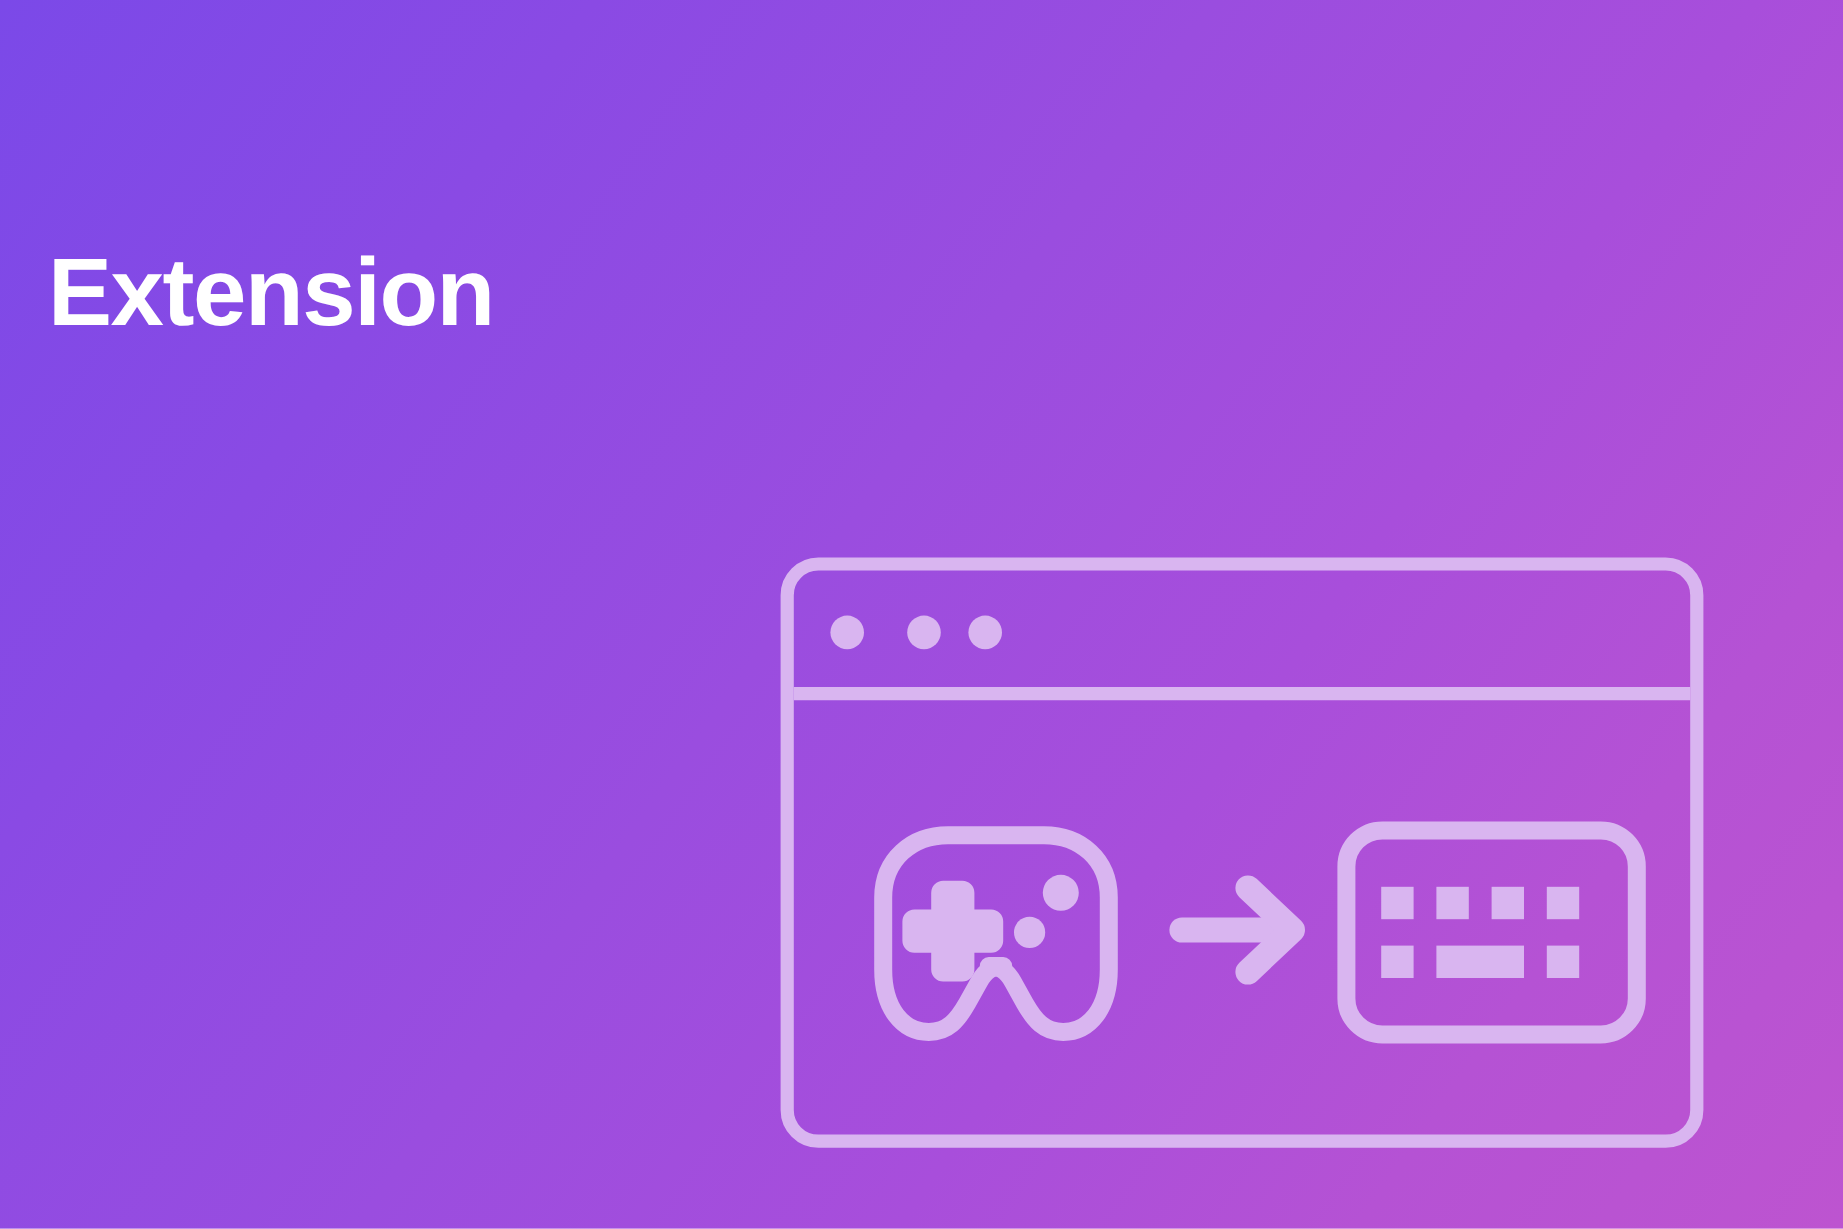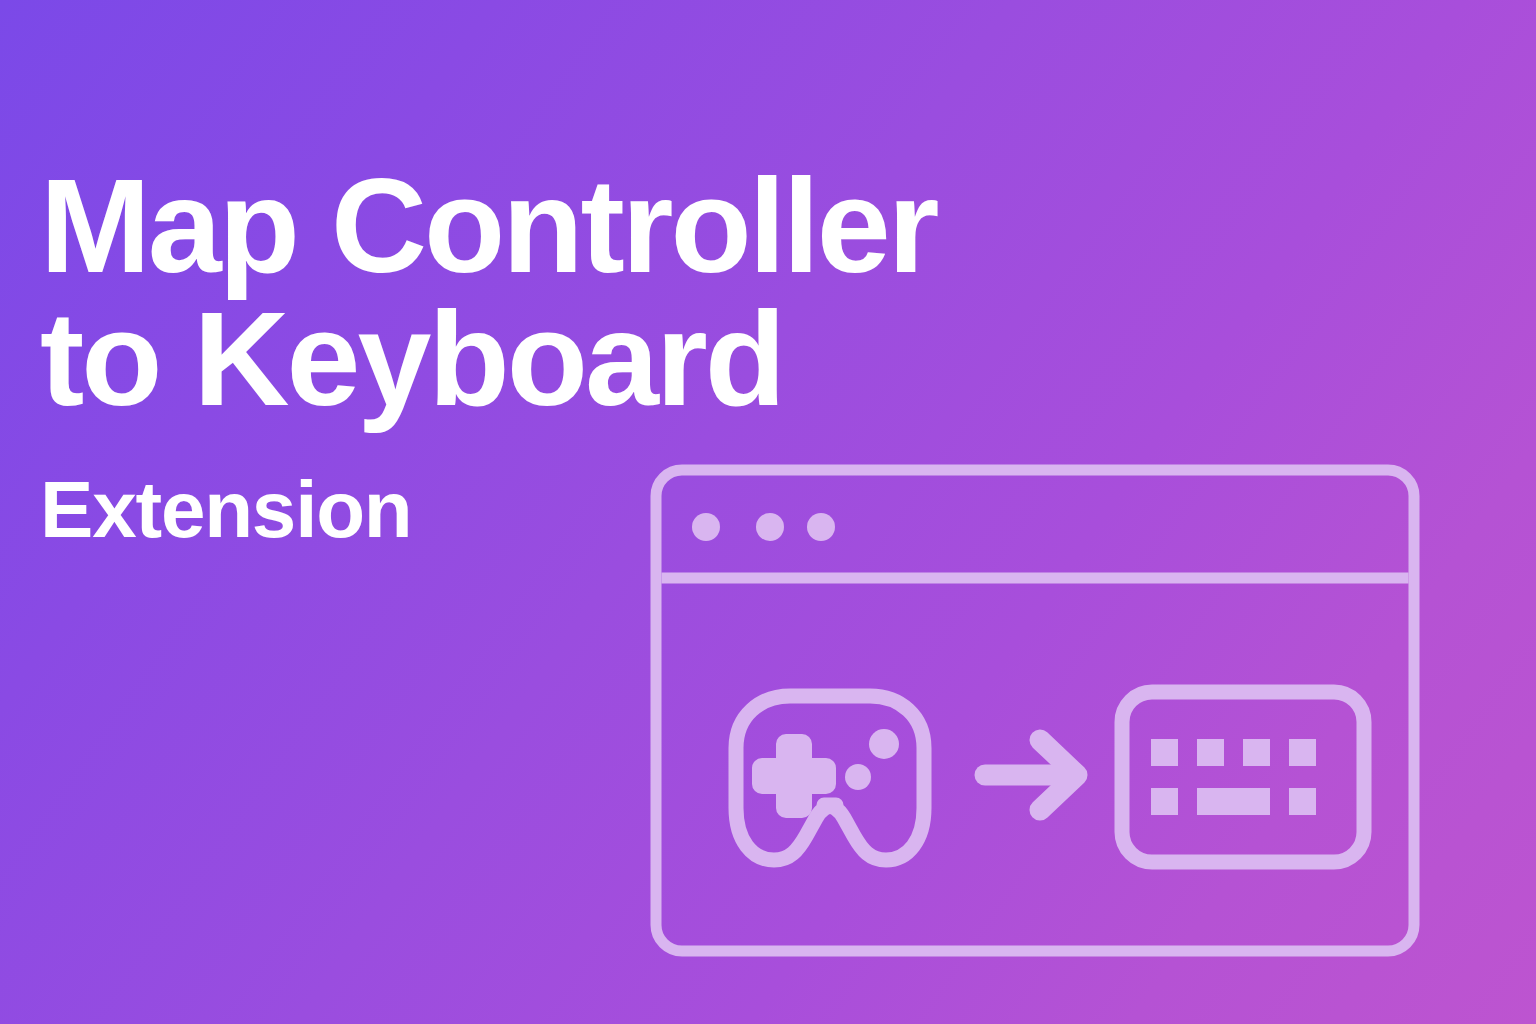--- a/index.html
+++ b/index.html
@@ -52,22 +52,20 @@
     height:515px;
   }
   #illustration svg { display:block; width:100%; height:100%; }
 </style>
 </head>
 <body>
 
 <div id="poster">
 
   <div id="text-block">
-    <h1 id="page-title">Map Controller
-to Keyboard</h1>
     <div id="page-subtitle">Extension</div>
   </div>
 
   <div id="illustration">
     <svg viewBox="0 0 790 515" xmlns="http://www.w3.org/2000/svg">
 
       <rect x="16" y="18" width="758" height="481" rx="26" ry="26" fill="none" stroke="#d9b5f0" stroke-width="11"></rect>
 
       <line x1="21.5" y1="126" x2="768.5" y2="126" stroke="#d9b5f0" stroke-width="11"></line>
 

